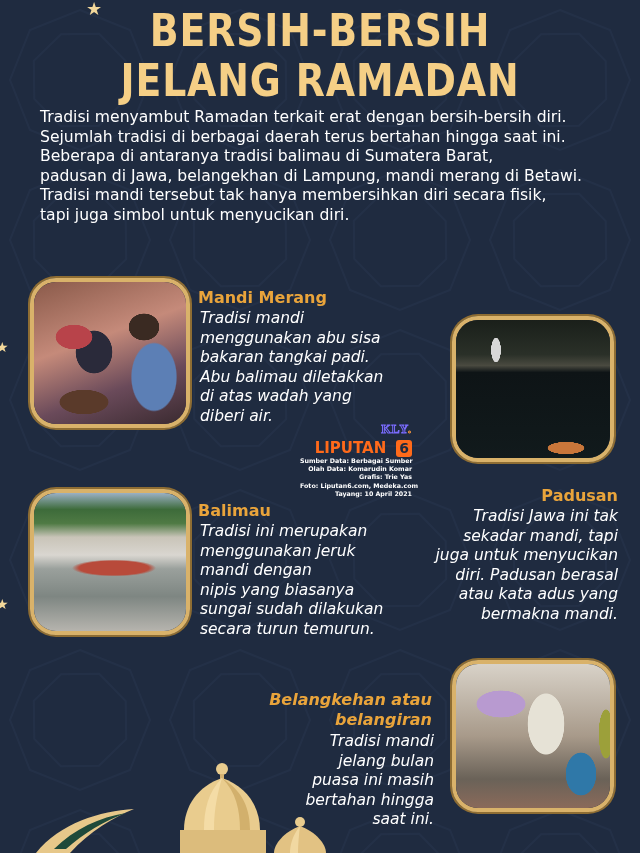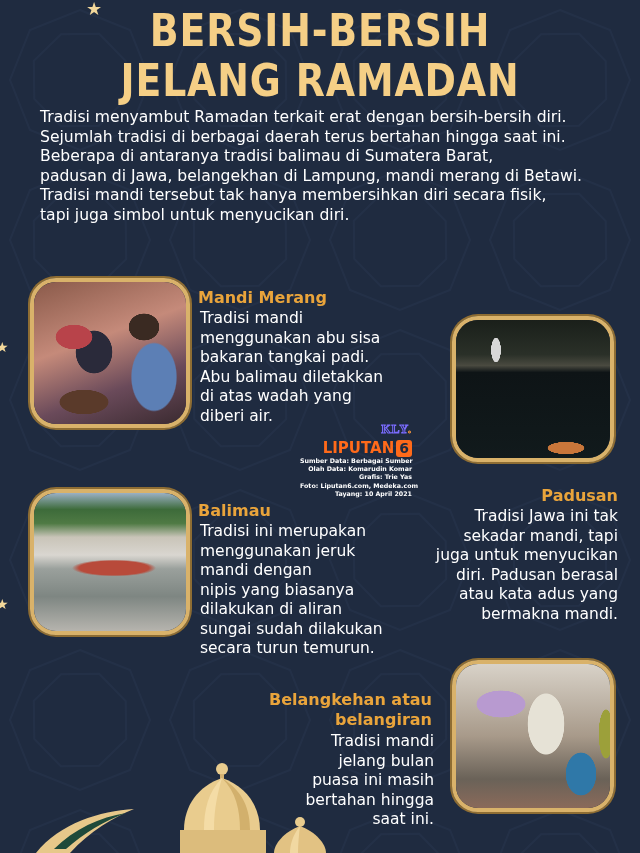--- a/index.html
+++ b/index.html
@@ -35,33 +35,33 @@
   }
   .frame .photo { position: absolute; inset: 0; }
   .heading {
     position: absolute; font-weight: bold; color: #e9a43b;
     font-size: 16px; line-height: 20px; font-family: "DejaVu Sans", sans-serif;
   }
   .body-text {
     position: absolute; color: #ffffff; font-size: 15.5px; line-height: 19.5px;
     font-family: "DejaVu Sans", sans-serif;
   }
-  .body-text span, .heading span { display: block; white-space: nowrap; }
+  .body-text span, .heading span { display: block; white-space: nowrap; font-style: italic; }
   .right { text-align: right; }
   .credits {
     position: absolute; left: 300px; top: 418px; width: 112px; text-align: right;
   }
   .kly {
     font-family: Liberation Serif, serif; font-weight: bold; font-size: 12px;
     color: transparent; -webkit-text-stroke: 1px #7b6cff; letter-spacing: 1px;
     display: inline-block;
   }
   .kly .dot { -webkit-text-stroke: 1px #ff9a3c; }
   .liputan {
-    display: flex; justify-content: flex-end; align-items: center; gap: 2px;
+    display: flex; justify-content: flex-end; align-items: center; gap: 10px;
     color: #ff6a1a; font-weight: bold; font-size: 15px; line-height: 18px;
     font-family: "DejaVu Sans", sans-serif; margin-top: 2px;
   }
   .liputan .six {
     background: #ff6a1a; color: #1f2b40; border-radius: 3px;
     padding: 0 3px; font-size: 14px; line-height: 17px;
   }
   .credit-line {
     display: block; font-size: 6.3px; line-height: 8.2px; color: #ffffff;
     font-weight: bold; white-space: nowrap; font-family: "DejaVu Sans", sans-serif;
@@ -151,21 +151,20 @@
   <div class="photo" style="background:
          radial-gradient(ellipse 70px 14px at 80px 75px, #b84a3a 50%, transparent 60%),
          linear-gradient(180deg, #9bb0c4 0%, #3d6b3a 12%, #4f7a44 22%, #c9c4b8 32%, #d9d6d0 45%, #9aa09c 55%, #7e8682 75%, #b6b4ae 100%);"></div>
 </div>
 <div class="heading" style="left:198px;top:501px;text-align:center;">Balimau</div>
 <div class="body-text" style="left:200px;top:522px;">
   <span>Tradisi ini merupakan</span>
   <span>menggunakan jeruk</span>
   <span>mandi dengan</span>
   <span>nipis yang biasanya</span>
-  <span>dilakukan di aliran</span>
   <span>sungai sudah dilakukan</span>
   <span>secara turun temurun.</span>
 </div>
 
 <div class="frame" style="left:452px;top:660px;width:162px;height:152px;">
   <div class="photo" style="background:
          radial-gradient(ellipse 40px 22px at 45px 40px, #b89ad0 60%, transparent 62%),
          radial-gradient(ellipse 25px 35px at 125px 110px, #2f78a8 60%, transparent 62%),
          radial-gradient(ellipse 30px 50px at 90px 60px, #e6e2d6 60%, transparent 62%),
          radial-gradient(ellipse 12px 40px at 150px 70px, #9ca03a 60%, transparent 62%),

